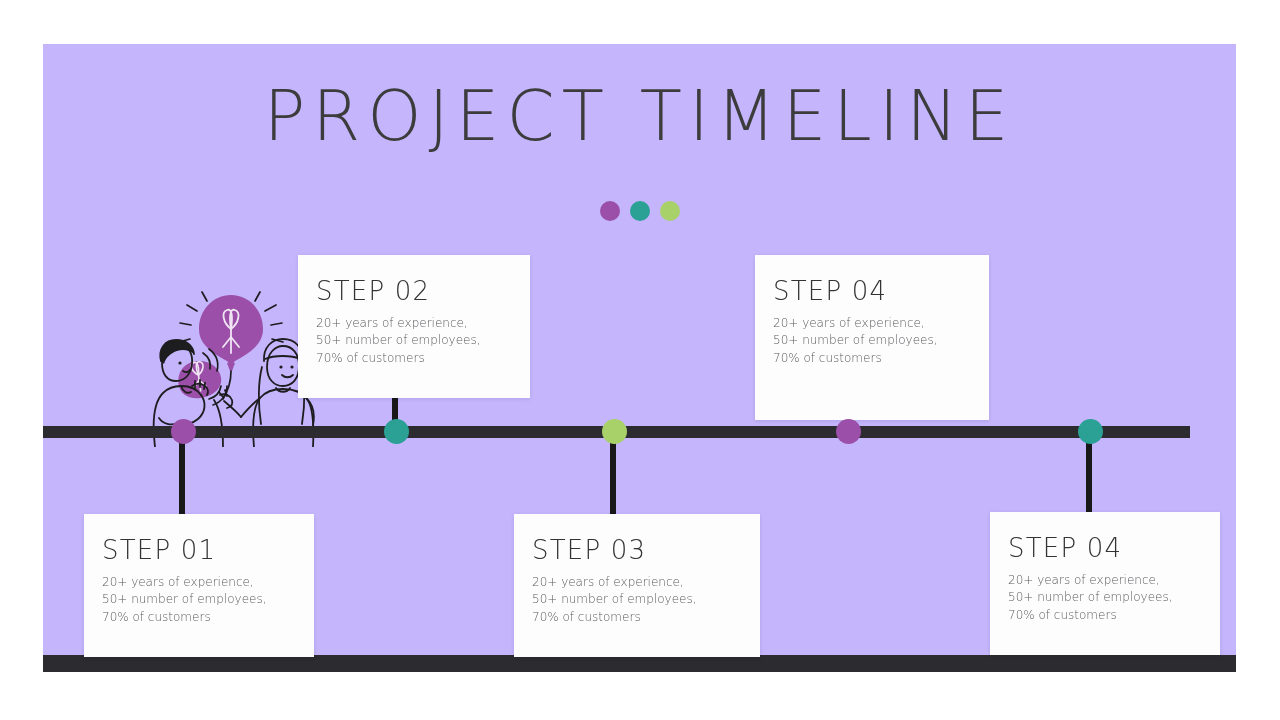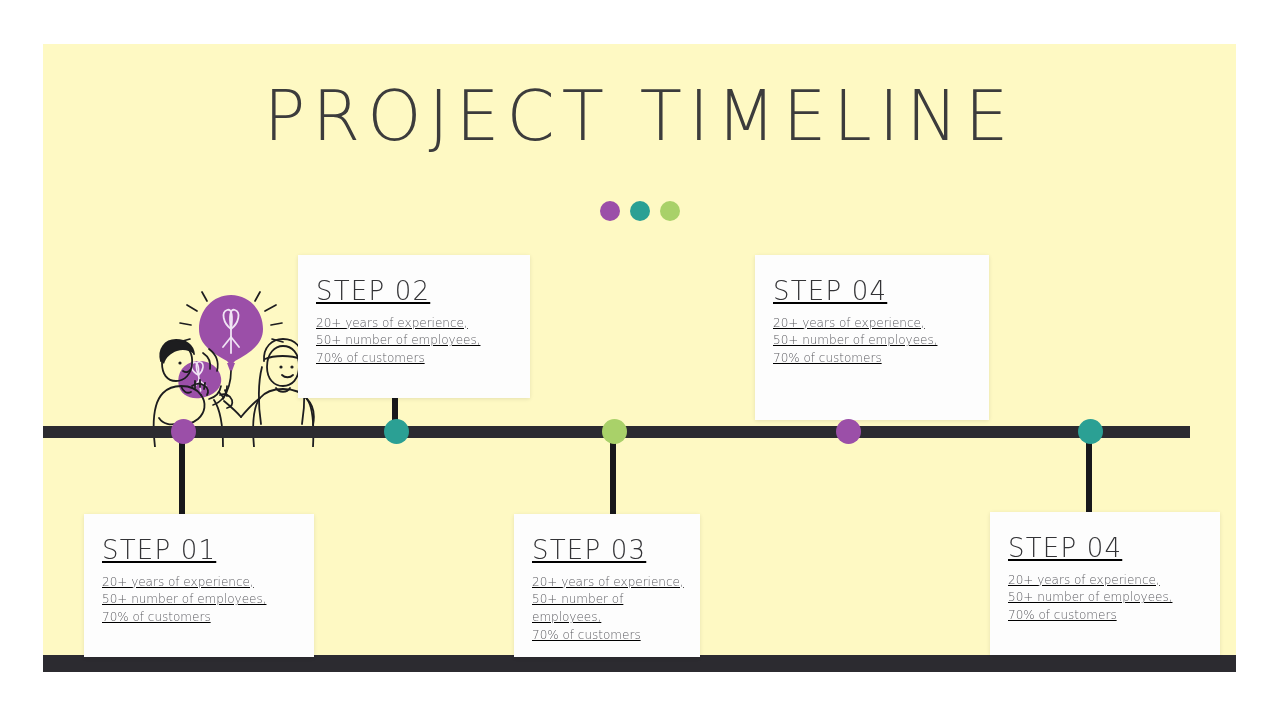--- a/index.html
+++ b/index.html
@@ -8,21 +8,21 @@
     width:1280px;height:720px;
     background:#ffffff;
     font-family:"Liberation Sans", sans-serif;
     overflow:hidden;
   }
 
   .slide{
     position:absolute;
     left:43px; top:44px;
     width:1193px; height:628px;
-    background:#fef9c3;
+    background:#c4b5fd;
   }
 
   
   .title{
     position:absolute;
     left:0; top:38px;
     width:1193px;
     text-align:center;
     font-size:69px;
     line-height:1;
@@ -81,21 +81,20 @@
   }
 
   
   .card{
     position:absolute;
     background:#fdfdfd;
     box-shadow:0 1px 4px rgba(0,0,0,.10);
     z-index:3;
     box-sizing:border-box;
     padding:22px 16px 20px 18px;
-    text-decoration:underline;
   }
   .card-title{
     font-family:"DejaVu Sans", sans-serif;
     font-weight:300;
     font-size:26px;
     letter-spacing:1.2px;
     color:#333336;
     margin:0 0 9px 0;
     line-height:1.1;
   }
@@ -249,21 +248,21 @@
 70% of customers</div>
   </div>
 
   <div class="card" style="left:255px; top:211px; width:232px; height:143px;">
     <div class="card-title">STEP 02</div>
     <div class="card-body"> 20+ years of experience,
 50+ number of employees,
 70% of customers</div>
   </div>
 
-  <div class="card" style="left:471px; top:470px; width:186px; height:143px;">
+  <div class="card" style="left:471px; top:470px; width:246px; height:143px;">
     <div class="card-title">STEP 03</div>
     <div class="card-body"> 20+ years of experience,
 50+ number of employees,
 70% of customers</div>
   </div>
 
   <div class="card" style="left:712px; top:211px; width:234px; height:165px;">
     <div class="card-title">STEP 04</div>
     <div class="card-body"> 20+ years of experience,
 50+ number of employees,

